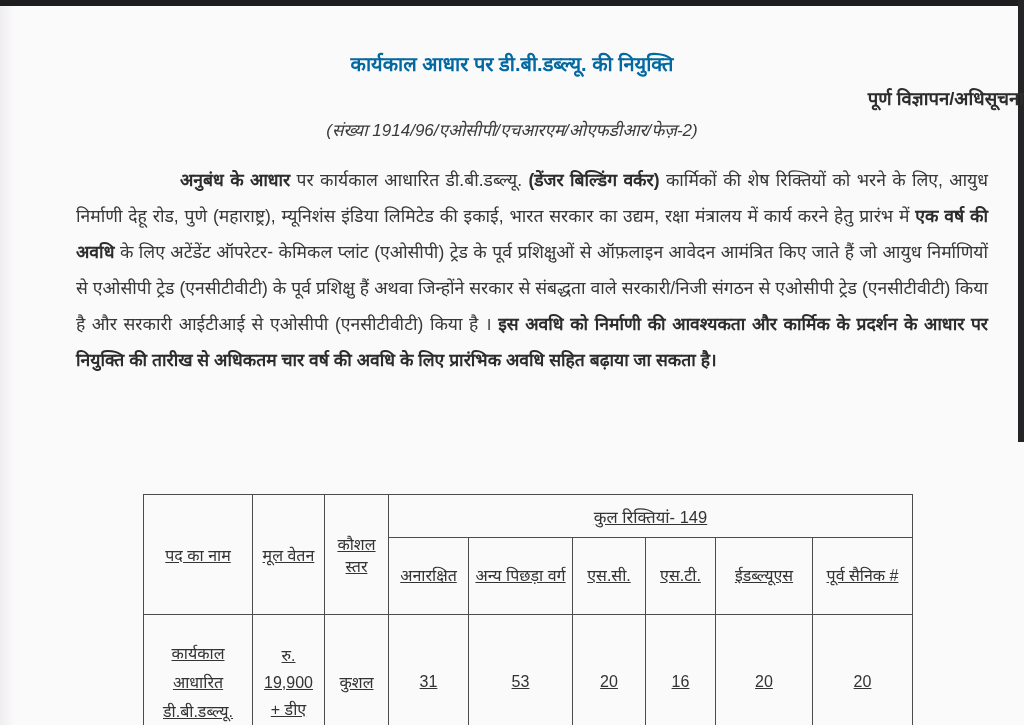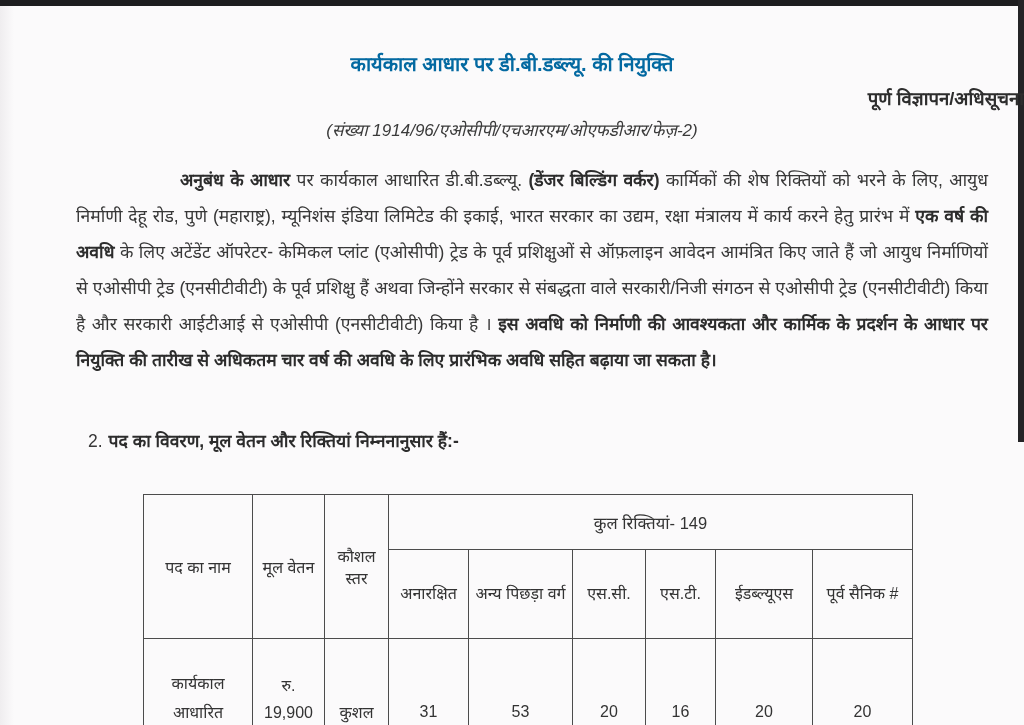--- a/index.html
+++ b/index.html
@@ -91,22 +91,23 @@
     border-collapse: collapse;
     table-layout: fixed;
     width: 769px;
     font-size: 16px;
     color: #333333;
   }
   table.vacancy-table td {
     border: 1.5px solid #4c4c4c;
     text-align: center;
     vertical-align: middle;
-    padding: 14px 4px;
+    padding: 8px 4px;
     background: #fbfafb;
+    text-decoration: underline;
   }
   td.group-header { height: 26px; font-size: 16.5px; }
   tr.sub-row td { height: 60px; line-height: 24px; }
   td.col-post-header {
     text-align: left;
     padding-left: 11px;
   }
   tr.data-row td { height: 118px; }
   td.cell-post {
     text-align: left;
@@ -124,23 +125,20 @@
   <div class="bar-top"></div>
   <div class="bar-right"></div>
   <div class="left-shade"></div>
 
   <div class="doc-title">कार्यकाल आधार पर डी.बी.डब्ल्यू. की नियुक्ति</div>
   <div class="doc-subtitle">पूर्ण विज्ञापन/अधिसूचना</div>
   <div class="doc-reference">(संख्या 1914/96/एओसीपी/एचआरएम/ओएफडीआर/फेज़-2)</div>
 
   <p class="intro-paragraph"><span class="b">अनुबंध के आधार</span><span> पर कार्यकाल आधारित डी.बी.डब्ल्यू. </span><span class="b">(डेंजर बिल्डिंग वर्कर)</span><span> कार्मिकों की शेष रिक्तियों को भरने के लिए, आयुध निर्माणी देहू रोड, पुणे (महाराष्ट्र), म्यूनिशंस इंडिया लिमिटेड की इकाई, भारत सरकार का उद्यम, रक्षा मंत्रालय में कार्य करने हेतु प्रारंभ में </span><span class="b">एक वर्ष की अवधि</span><span> के लिए अटेंडेंट ऑपरेटर- केमिकल प्लांट (एओसीपी) ट्रेड के पूर्व प्रशिक्षुओं से ऑफ़लाइन आवेदन आमंत्रित किए जाते हैं जो आयुध निर्माणियों से एओसीपी ट्रेड (एनसीटीवीटी) के पूर्व प्रशिक्षु हैं अथवा जिन्होंने सरकार से संबद्धता वाले सरकारी/निजी संगठन से एओसीपी ट्रेड (एनसीटीवीटी) किया है और सरकारी आईटीआई से एओसीपी (एनसीटीवीटी) किया है । </span><span class="b">इस अवधि को निर्माणी की आवश्यकता और कार्मिक के प्रदर्शन के आधार पर नियुक्ति की तारीख से अधिकतम चार वर्ष की अवधि के लिए प्रारंभिक अवधि सहित बढ़ाया जा सकता है।</span></p>
 
-  <div class="section-heading">
-    <span class="num">2.</span><span class="txt">पद का विवरण, मूल वेतन और  रिक्तियां निम्ननानुसार हैं:-</span>
-  </div>
 
   <table class="vacancy-table">
     <colgroup>
       <col style="width:109px">
       <col style="width:72px">
       <col style="width:64px">
       <col style="width:80px">
       <col style="width:104px">
       <col style="width:73px">
       <col style="width:70px">

